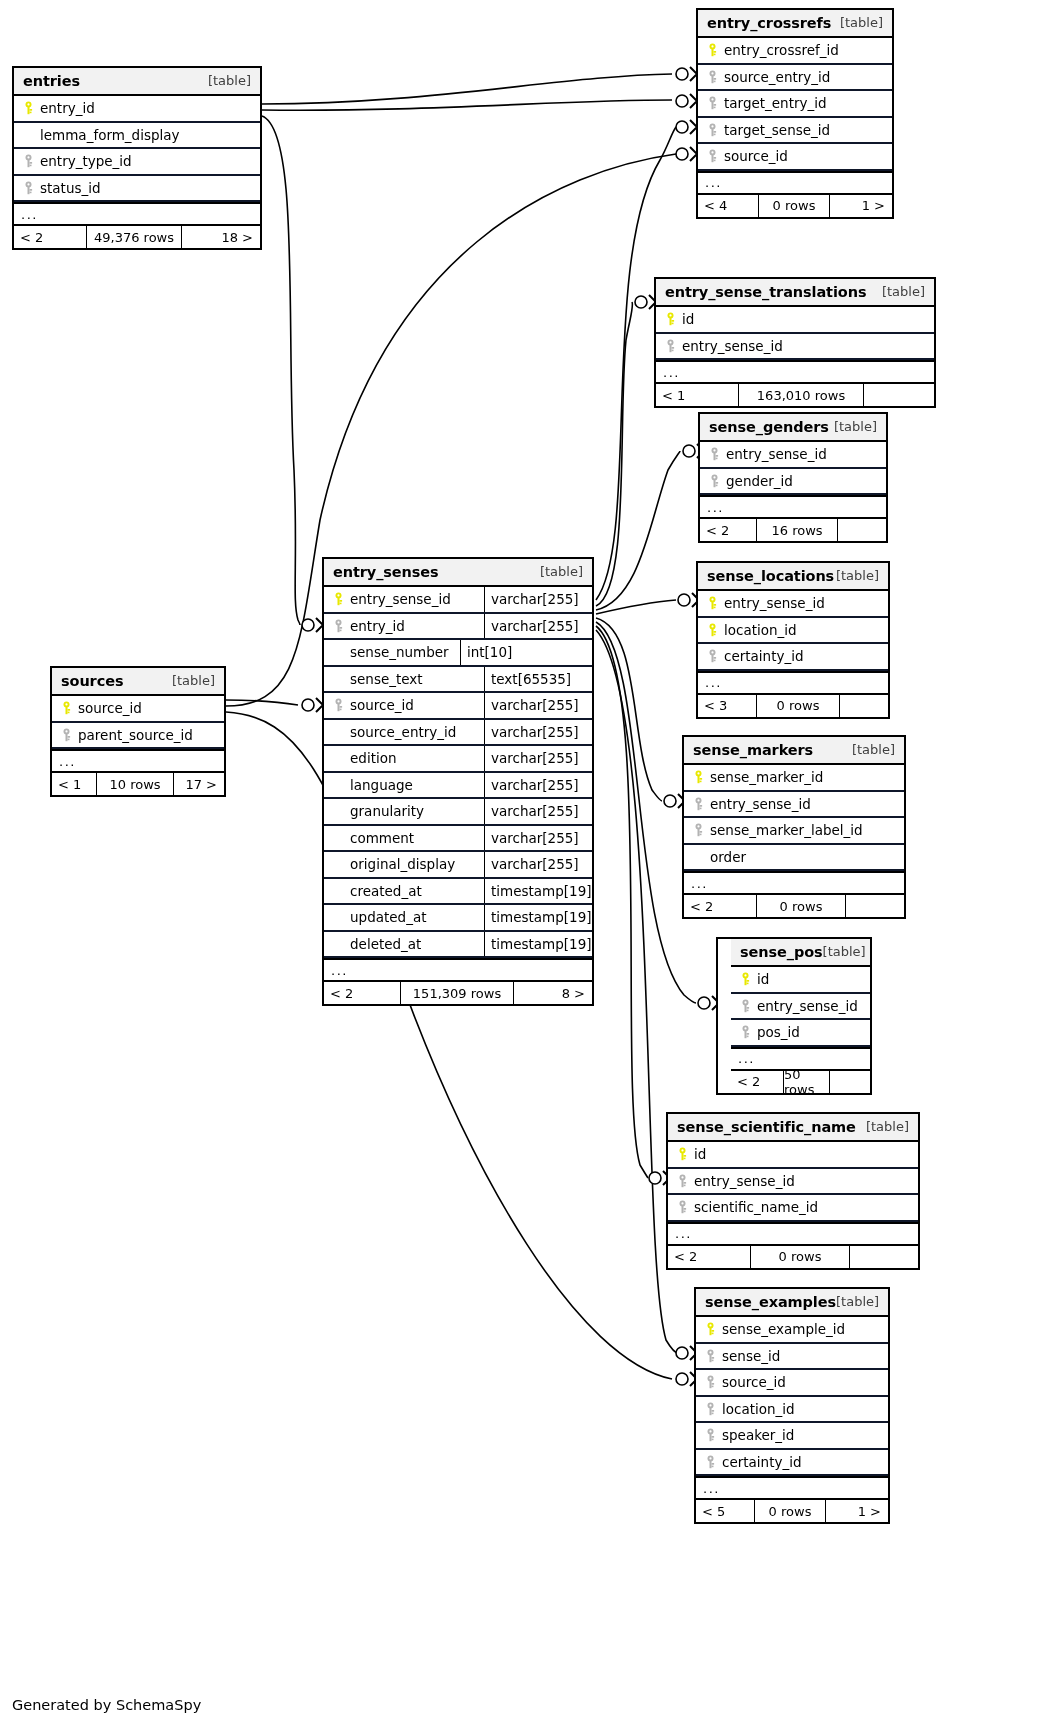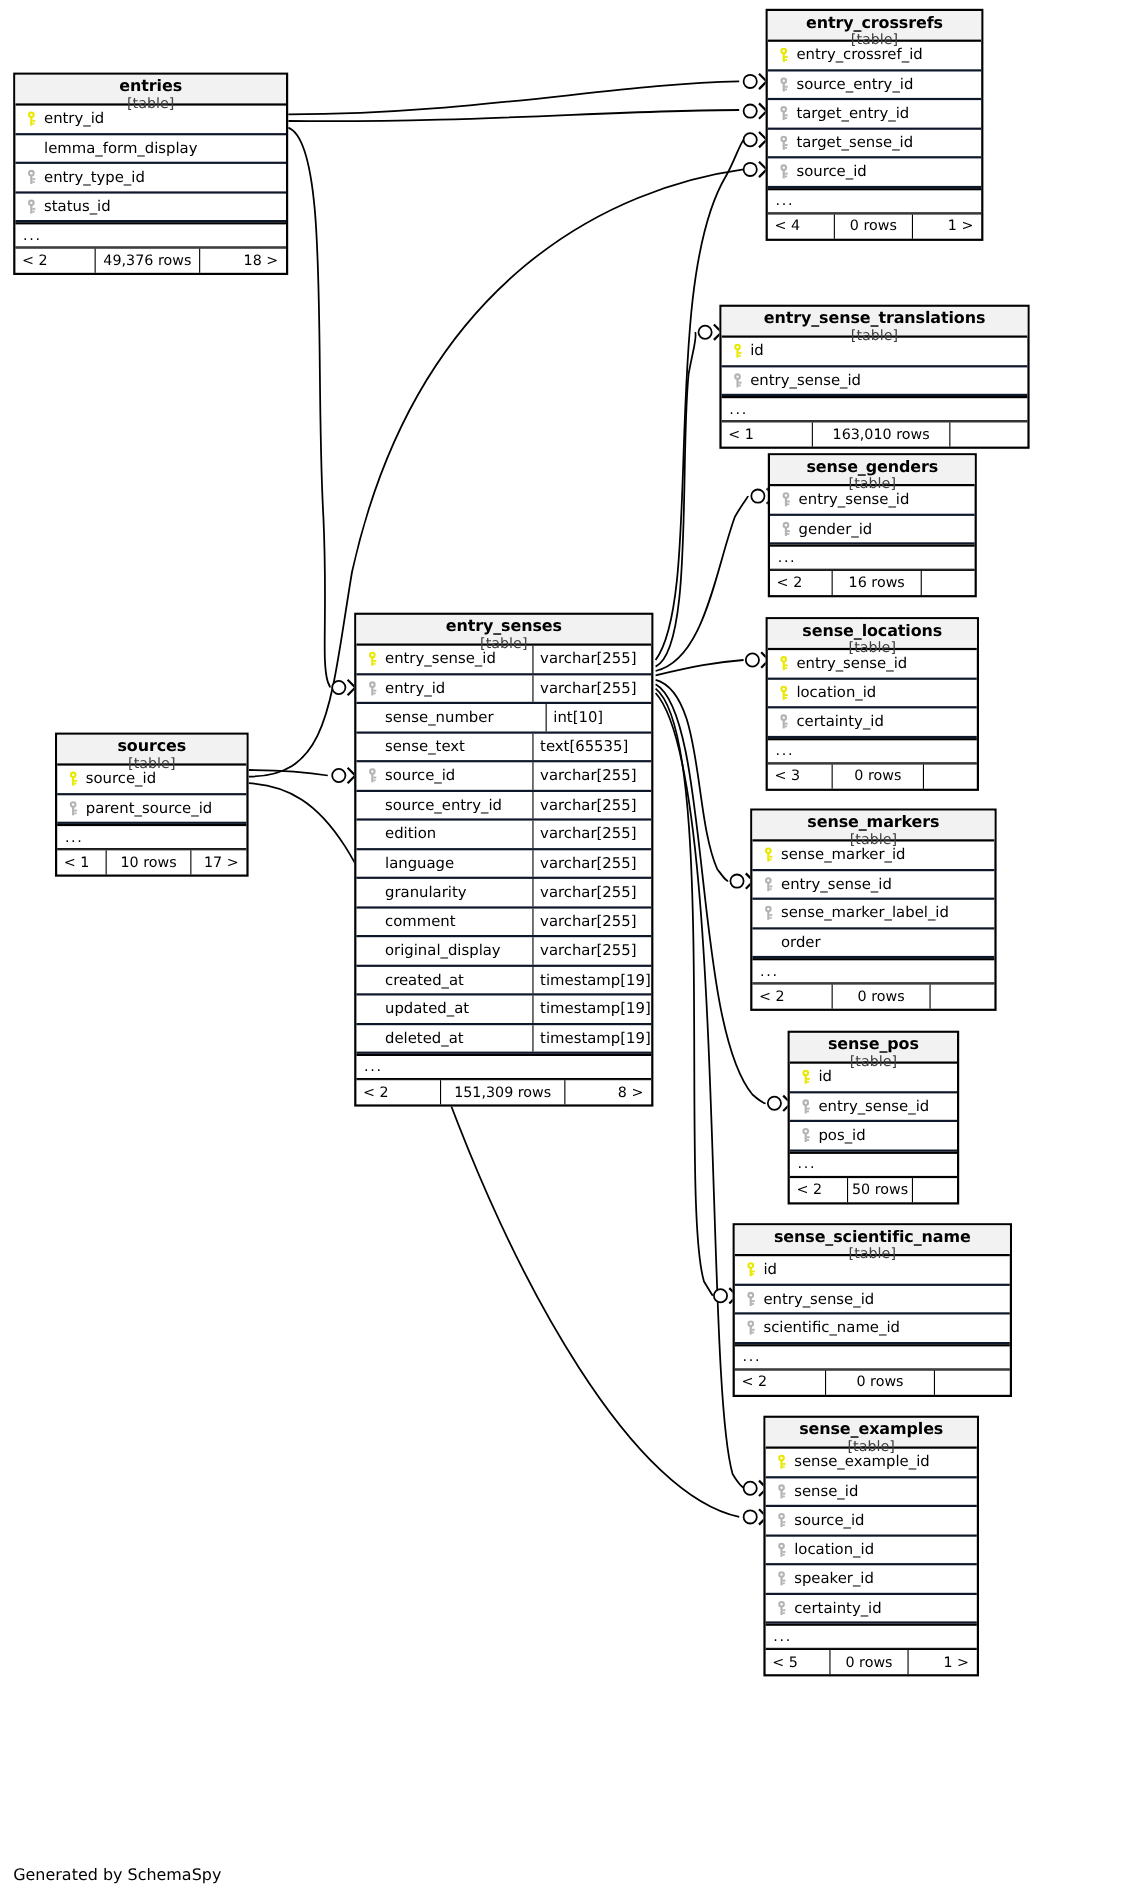--- a/index.html
+++ b/index.html
@@ -36,21 +36,20 @@
   }
   .tbl-header {
     display: flex;
     align-items: center;
     justify-content: space-between;
     background: #f2f2f2;
     border-bottom: 2px solid #000000;
     padding: 3px 9px 4px 9px;
     box-sizing: border-box;
     height: 28px;
-    flex-direction: column;
   }
   .tbl-name {
     font-weight: bold;
     font-size: 14.5px;
     color: #000000;
     letter-spacing: -0.1px;
   }
   .tbl-tag {
     font-size: 13px;
     color: #404040;
@@ -561,21 +560,21 @@
             <span class="col-label">order</span>
           </div>
         </div>
         <div class="ellipsis-row">...</div>
         <div class="footer-row">
           <div class="foot-cell foot-left" style="width: 72px; flex: 0 0 72px;">&lt; 2</div>
           <div class="foot-cell foot-mid">0 rows</div>
           <div class="foot-cell foot-right" style="width: 58px; flex: 0 0 58px;"></div>
         </div>
       </div>
-      <div class="table-box" style="left: 716px; top: 937px; width: 156px;">
+      <div class="table-box" style="left: 716px; top: 937px; width: 156px; padding-left: 13px;">
         <div class="tbl-header">
           <span class="tbl-name">sense_pos</span>
           <span class="tbl-tag">[table]</span>
         </div>
         <div class="col-row">
           <div class="col-left">
             <span class="key-slot">
               <svg width="11" height="14" viewBox="0 0 11 14">
                 <circle cx="5.5" cy="3.4" r="3" fill="#e8e800"></circle>
                 <circle cx="5.5" cy="3.4" r="1.1" fill="#ffffff"></circle>
@@ -847,21 +846,21 @@
           </div>
           <div class="col-type" style="width: 108px;">varchar[255]</div>
         </div>
         <div class="col-row">
           <div class="col-left">
             <span class="key-slot">
               <span style="display:inline-block;width:11px;height:13px;"></span>
             </span>
             <span class="col-label">sense_number</span>
           </div>
-          <div class="col-type" style="width: 96px;">int[10]</div>
+          <div class="col-type" style="width: 132px;">int[10]</div>
         </div>
         <div class="col-row">
           <div class="col-left">
             <span class="key-slot">
               <span style="display:inline-block;width:11px;height:13px;"></span>
             </span>
             <span class="col-label">sense_text</span>
           </div>
           <div class="col-type" style="width: 108px;">text[65535]</div>
         </div>

